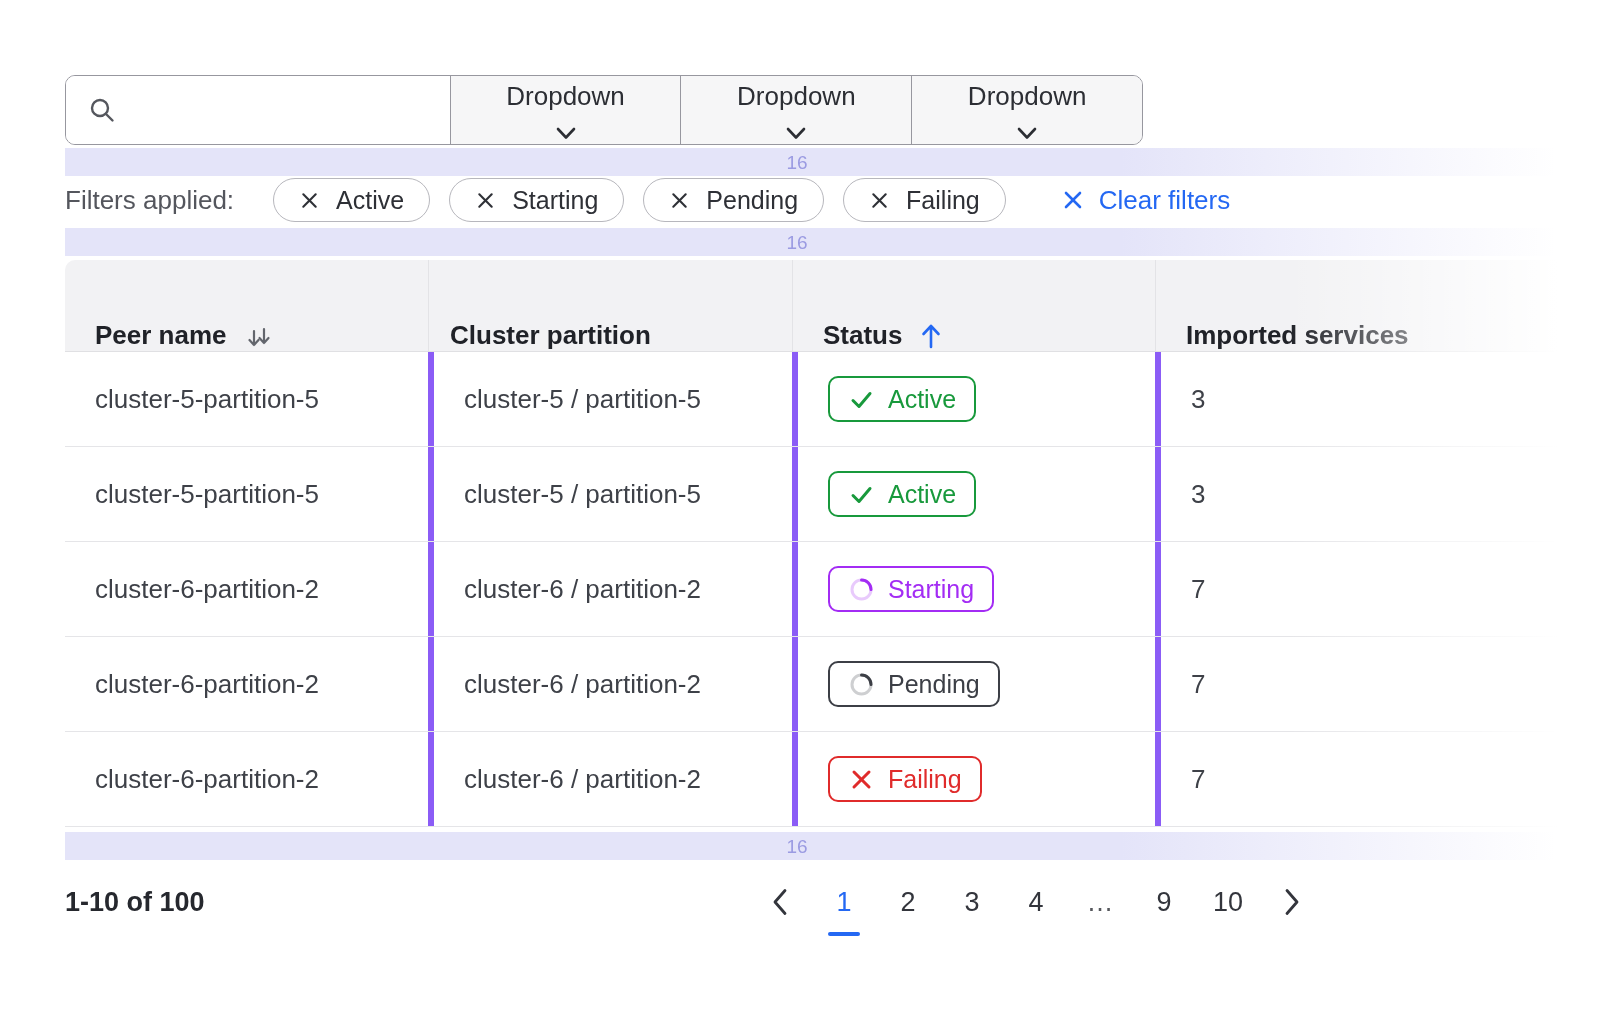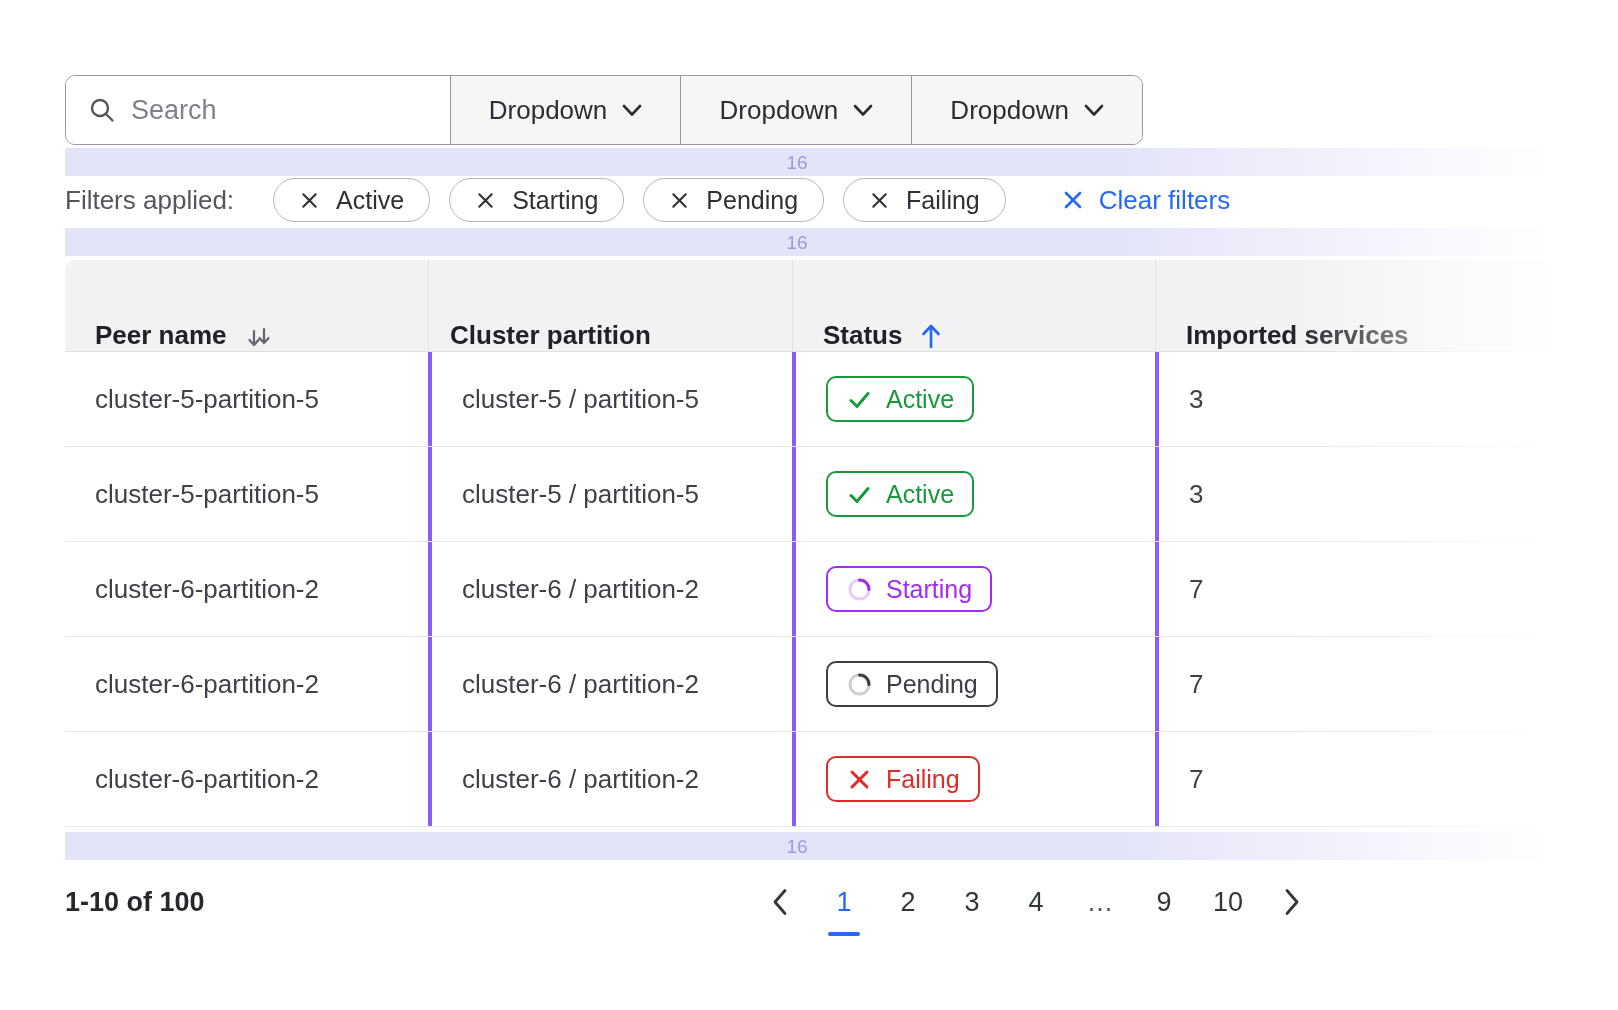--- a/index.html
+++ b/index.html
@@ -12,21 +12,21 @@
   .toolbar { left:65px; top:75px; width:1078px; height:70px; display:flex;
     border:1.5px solid #97979f; border-radius:10px; overflow:hidden; background:#fff; }
   .searchbox { width:384px; display:flex; align-items:center; gap:15px;
     padding:0 22px; background:#fff; }
   .searchbox svg { flex:0 0 auto; }
   .searchbox input { border:none; outline:none; width:100%; font-size:27px;
     color:#3f4149; font-family:"Liberation Sans", sans-serif; background:transparent; }
   .searchbox input::placeholder { color:#7e808a; }
   .dd { width:231px; border-left:1.5px solid #97979f; background:#f6f6f7;
     display:flex; align-items:center; justify-content:center; gap:15px;
-    font-size:26px; font-weight:500; color:#2c2e34; cursor:pointer; }
+    font-size:26px; font-weight:500; color:#2c2e34; cursor:pointer;flex-direction:column; }
 
   
   .spacer { left:65px; width:1553px; height:28px;
     background:linear-gradient(to right,#e4e4f9 0%,#e4e4f9 68%,rgba(228,228,249,0) 96%); }
   .spacer span { position:absolute; left:732px; top:50%; transform:translate(-50%,-46%);
     color:#9b9be2; font-size:19px; }
 
   
   .filters { left:65px; top:178px; height:44px; display:flex; align-items:center; }
   .filters-label { font-size:26px; color:#54565d; margin-right:39px; }
@@ -39,21 +39,21 @@
   
   .table { left:65px; top:260px; width:1553px; }
   .thead { display:flex; height:92px; background:#f2f2f4; border-radius:10px 10px 0 0;
     border-bottom:1.5px solid #e0e0e3; }
   .th { display:flex; align-items:flex-end; gap:18px; padding-left:30px;
     font-size:26px; font-weight:700; color:#202228; }
   .th + .th { border-left:1px solid #e3e3e6; }
   .col1 { width:363px; } .col2 { width:364px;padding-left:21px; } .col3 { width:363px; } .col4 { width:463px; }
   .tr { display:flex; height:95px; background:#fff; border-bottom:1px solid #e5e5e8; }
   .td { display:flex; align-items:center; padding-left:30px; font-size:26px; color:#3e4148; }
-  .td + .td { border-left:4px solid #8b5cf6; }
+  .td + .td { border-left:6px solid #8b5cf6; }
 
   .badge { display:inline-flex; align-items:center; gap:13px; height:46px; padding:0 18px;
     border:2px solid; border-radius:10px; font-size:25px; font-weight:500; background:#fff; }
   .badge svg { flex:0 0 auto; }
   .badge-active   { color:#18993c; border-color:#18993c; }
   .badge-starting { color:#a32cf4; border-color:#a32cf4; }
   .badge-pending  { color:#3c3f46; border-color:#3c3f46; }
   .badge-failing  { color:#e02b2b; border-color:#e02b2b; }
 
   .table-fade { position:absolute; top:0; right:0; width:330px; height:100%;
@@ -75,21 +75,20 @@
 </style>
 </head>
 <body>
 
 <div class="abs toolbar">
   <div class="searchbox">
     <svg width="28" height="28" viewBox="0 0 28 28" fill="none">
       <circle cx="12" cy="12" r="8" stroke="#55575e" stroke-width="2.4"></circle>
       <line x1="18" y1="18" x2="24.5" y2="24.5" stroke="#55575e" stroke-width="2.4" stroke-linecap="round"></line>
     </svg>
-    <input type="text" placeholder="Search" style="">
   </div>
 
   <div class="dd">
     <span>Dropdown</span>
     <svg width="20" height="13" viewBox="0 0 20 13" fill="none">
       <polyline points="2,2 10,10.5 18,2" stroke="#2c2e34" stroke-width="2.6" stroke-linecap="round" stroke-linejoin="round"></polyline>
     </svg>
   </div>
 
   <div class="dd">

